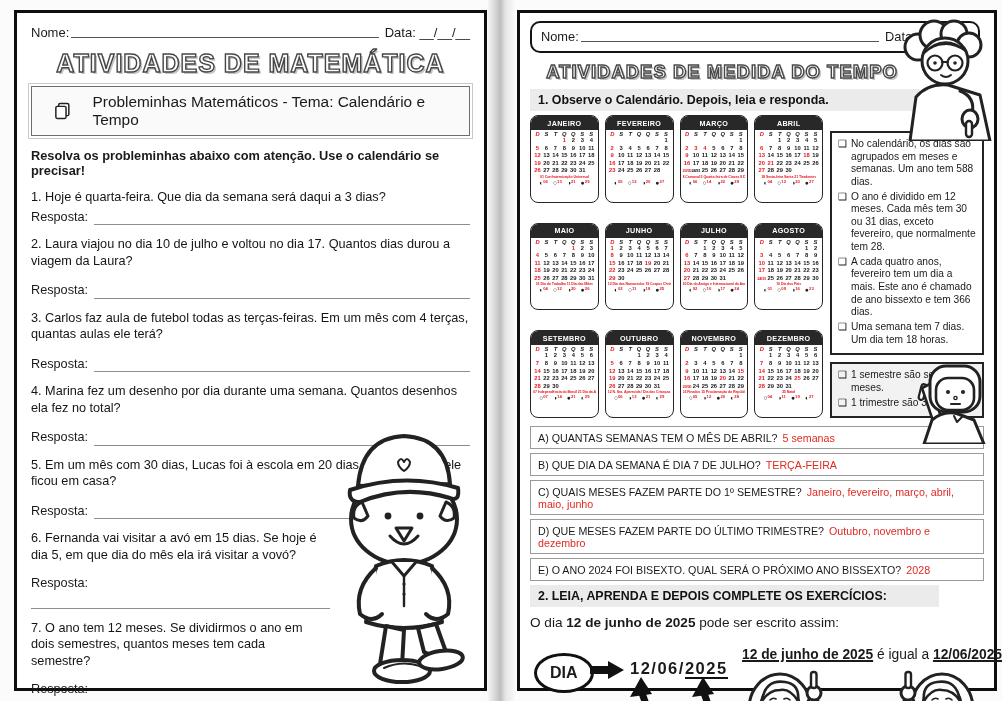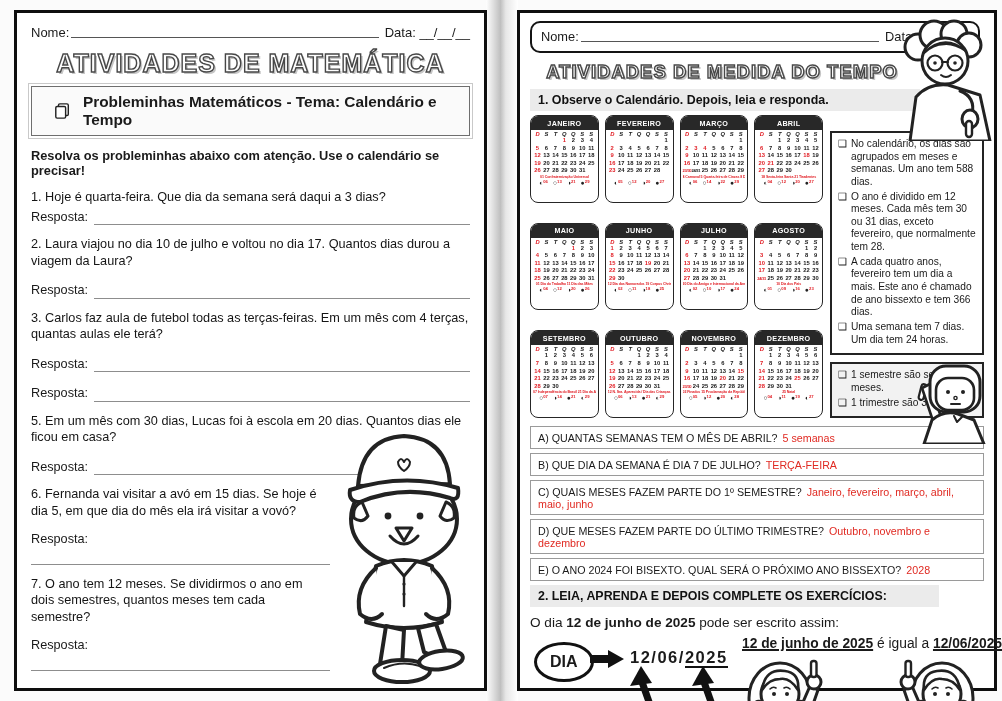--- a/index.html
+++ b/index.html
@@ -20,23 +20,23 @@
             align-items:flex-end;font-size:12.8px;width:calc(100% - 4px);box-sizing:border-box;background:#fff;}
   .name-box .fill{flex:1;border-bottom:1.4px solid #555;margin:0 6px 2px 2px;height:12px;}
 
   
   .bubble{text-align:center;font-weight:800;letter-spacing:1px;color:#fdfdfd;
           -webkit-text-stroke:1.4px #474747;text-shadow:2px 2px 0 #c6c6c6;}
   .bubble.l{font-size:25px;margin:9px 0 8px;}
   .bubble.r{font-size:18.5px;margin:8px 70px 6px 0;}
 
   
-  .topic-box{display:flex;align-items:center;gap:11px;border:1.6px solid #6e6e6e;
+  .topic-box{display:flex;align-items:center;gap:20px;border:1.6px solid #6e6e6e;
              box-shadow:0 0 0 2px #fff,0 0 0 3px #c9c9c9;background:#fafafa;
-             padding:6px 22px;font-weight:bold;font-size:15.4px;}
+             padding:6px 22px;font-weight:normal;font-size:15.4px;}
   .instruction{font-weight:bold;font-size:12.8px;margin:12px 0 2px;}
   .problem{margin-top:11px;font-size:12.7px;line-height:1.3;}
   .p-text{color:#151515;}
   .p-text.narrow{width:66%;}
   .p-resp{display:flex;align-items:flex-end;margin-top:13px;}
   .problem:nth-child(1) .p-resp{margin-top:3px;}
   .p-resp .p-resp-label{white-space:nowrap;}
   .p-line{flex:1;border-bottom:1.6px solid #8d8d8d;height:13px;margin-left:6px;}
   .p-line.short{flex:0 0 62%;}
   .p-resp-label.own{margin-top:12px;}
@@ -66,21 +66,21 @@
   .m-ico{font-size:6.6px;line-height:1;color:#222;}
   .m-md{font-size:4.2px;color:#e11b22;font-weight:bold;line-height:1;}
   .side-col{flex:1;display:flex;flex-direction:column;gap:7px;margin-top:16px;}
   .info-box{border:2px solid #232323;padding:5px 6px;font-size:10.2px;line-height:1.24;background:#fff;}
   .info-box.gray{background:#f2f2f2;}
   .ib-item{display:flex;gap:4px;margin-bottom:2px;}
   .ib-check{flex:0 0 auto;font-size:10px;line-height:1.2;}
   .questions{margin-top:8px;}
   .q-row{border:1.2px solid #9a9a9a;padding:4.5px 7px;margin-bottom:4px;font-size:10.7px;background:#fff;}
   .q-ans{color:#e02a22;margin-left:5px;}
-  .sentence{font-size:13.6px;margin:8px 0 4px;}
+  .sentence{font-size:13.6px;margin:8px 0 15px;}
   .diagram{position:relative;height:132px;margin-top:2px;}
   .oval{position:absolute;border:3px solid #111;border-radius:50%;font-weight:bold;background:#fff;}
   .oval.dia{left:4px;top:8px;font-size:16px;padding:8px 13px;}
   .date-text{position:absolute;left:100px;top:14px;font-weight:bold;font-size:16.5px;letter-spacing:1.5px;}
   .date-text .yr{border-bottom:2.2px solid #111;}
   .arrow-right{position:absolute;left:60px;top:16px;}
   .up-arrows{position:absolute;left:92px;top:32px;}
   .equiv{position:absolute;left:212px;top:2px;font-size:13.8px;white-space:nowrap;}
   .equiv .u{font-weight:bold;text-decoration:underline;text-decoration-thickness:2px;}
   .peeker-art{position:absolute;right:2px;top:4px;z-index:3;}
@@ -127,20 +127,21 @@
           </div>
         </div>
         <div class="problem">
           <div class="p-text">3. Carlos faz aula de futebol todas as terças-feiras. Em um mês com 4 terças, quantas aulas ele terá?</div>
           <div class="p-resp">
             <span class="p-resp-label">Resposta:</span>
             <span class="p-line"></span>
           </div>
         </div>
         <div class="problem">
+          <div class="p-text">4. Marina fez um desenho por dia durante uma semana. Quantos desenhos ela fez no total?</div>
           <div class="p-resp">
             <span class="p-resp-label">Resposta:</span>
             <span class="p-line"></span>
           </div>
         </div>
         <div class="problem">
           <div class="p-text">5. Em um mês com 30 dias, Lucas foi à escola em 20 dias. Quantos dias ele ficou em casa?</div>
           <div class="p-resp">
             <span class="p-resp-label">Resposta:</span>
             <span class="p-line short"></span>
@@ -1045,21 +1046,21 @@
             <div class="ib-item">
               <span class="ib-check">❑</span>
               <span>O ano é dividido em 12 meses. Cada mês tem 30 ou 31 dias, exceto fevereiro, que normalmente tem 28.</span>
             </div>
             <div class="ib-item">
               <span class="ib-check">❑</span>
               <span>A cada quatro anos, fevereiro tem um dia a mais. Este ano é chamado de ano bissexto e tem 366 dias.</span>
             </div>
             <div class="ib-item">
               <span class="ib-check">❑</span>
-              <span>Uma semana tem 7 dias. Um dia tem 24 horas.</span>
+              <span>Uma semana tem 7 dias. Um dia tem 18 horas.</span>
             </div>
           </div>
         <div class="info-box gray">
             <div class="ib-item">
               <span class="ib-check">❑</span>
               <span>1 semestre são seis meses.</span>
             </div>
             <div class="ib-item">
               <span class="ib-check">❑</span>
               <span>1 trimestre são 3 meses.</span>

